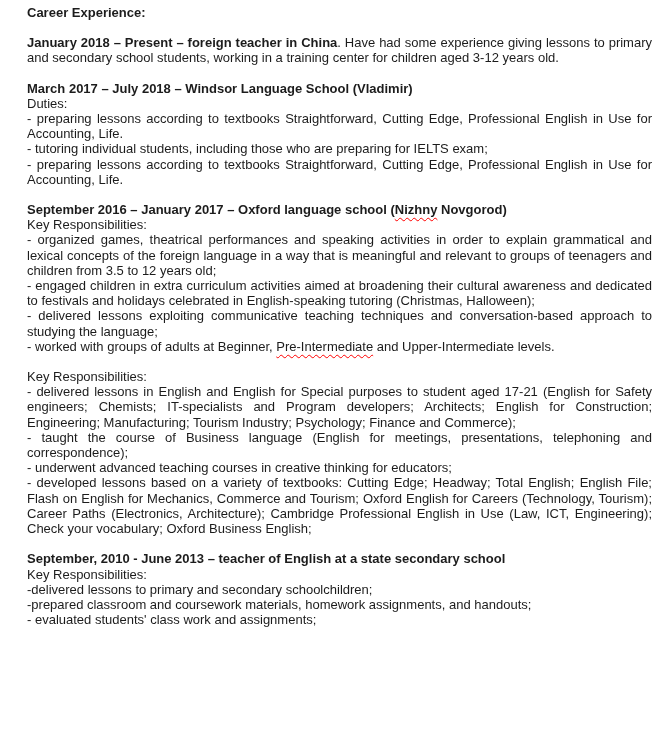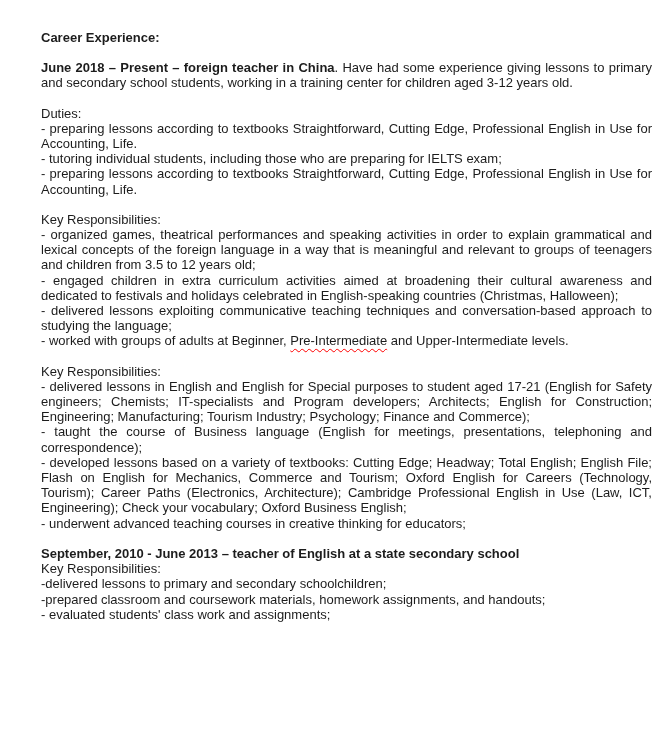--- a/index.html
+++ b/index.html
@@ -6,62 +6,64 @@
   body {
     width: 670px;
     height: 754px;
     background: #ffffff;
     font-family: "Liberation Sans", sans-serif;
     font-size: 13px;
     line-height: 15.2px;
     color: #1c1c1c;
     overflow: hidden;
   }
-  .doc { padding: 5px 18px 0 41px; margin-top: 25px; }
+  .doc { padding: 5px 18px 0 27px; }
   p { margin: 0; text-align: justify; }
   .bold { font-weight: 700; }
   .gap { margin-bottom: 15px; }
   .squiggle {
     text-decoration-line: underline;
     text-decoration-style: wavy;
     text-decoration-color: #ff0000;
     text-decoration-thickness: 1px;
     text-underline-offset: 3px;
   }
 </style>
 </head>
 <body>
 
 <div class="doc">
 
   <p class="bold gap">Career Experience:</p>
 
-  <p class="gap"><span class="bold">June 2018 – Present – foreign teacher in China</span><span>. Have had some experience giving lessons to primary and secondary school students, working in a training center for children aged 3-12 years old.</span></p>
+  <p class="gap"><span class="bold">January 2018 – Present – foreign teacher in China</span><span>. Have had some experience giving lessons to primary and secondary school students, working in a training center for children aged 3-12 years old.</span></p>
 
   <section class="gap">
+    <p class="bold">March 2017 – July 2018 – Windsor Language School (Vladimir)</p>
     <p>Duties:</p>
     <p>- preparing lessons according to textbooks Straightforward, Cutting Edge, Professional English in Use for Accounting, Life.</p>
     <p>- tutoring individual students, including those who are preparing for IELTS exam;</p>
     <p>- preparing lessons according to textbooks Straightforward, Cutting Edge, Professional English in Use for Accounting, Life.</p>
   </section>
 
   <section class="gap">
+    <p class="bold"><span>September 2016 – January 2017 – Oxford language school (</span><span class="squiggle">Nizhny</span><span> Novgorod)</span></p>
     <p>Key Responsibilities:</p>
     <p>- organized games, theatrical performances and speaking activities in order to explain grammatical and lexical concepts of the foreign language in a way that is meaningful and relevant to groups of teenagers and children from 3.5 to 12 years old;</p>
-    <p>- engaged children in extra curriculum activities aimed at broadening their cultural awareness and dedicated to festivals and holidays celebrated in English-speaking countries (Christmas, Halloween);</p>
+    <p>- engaged children in extra curriculum activities aimed at broadening their cultural awareness and dedicated to festivals and holidays celebrated in English-speaking tutoring (Christmas, Halloween);</p>
     <p>- delivered lessons exploiting communicative teaching techniques and conversation-based approach to studying the language;</p>
     <p><span>- worked with groups of adults at Beginner, </span><span class="squiggle">Pre-Intermediate</span><span> and Upper-Intermediate levels.</span></p>
   </section>
 
   <section class="gap">
     <p>Key Responsibilities:</p>
     <p>- delivered lessons in English and English for Special purposes to student aged 17-21 (English for Safety engineers; Chemists; IT-specialists and Program developers; Architects; English for Construction; Engineering; Manufacturing; Tourism Industry; Psychology; Finance and Commerce);</p>
     <p>- taught the course of  Business language (English for meetings, presentations, telephoning and correspondence);</p>
+    <p>- underwent advanced teaching courses in creative thinking for educators;</p>
     <p>- developed lessons based on a variety of textbooks: Cutting Edge; Headway; Total English; English File; Flash on English for  Mechanics, Commerce and Tourism; Oxford English for Careers (Technology, Tourism); Career Paths (Electronics, Architecture); Cambridge Professional English in Use (Law, ICT, Engineering); Check your vocabulary; Oxford Business English;</p>
-    <p>- underwent advanced teaching courses in creative thinking for educators;</p>
   </section>
 
   <section>
     <p class="bold">September, 2010 - June 2013 – teacher of English at a state secondary school</p>
     <p>Key Responsibilities:</p>
     <p>-delivered lessons to primary and secondary schoolchildren;</p>
     <p>-prepared classroom and coursework materials, homework assignments, and handouts;</p>
     <p>- evaluated students' class work and assignments;</p>
   </section>
 

